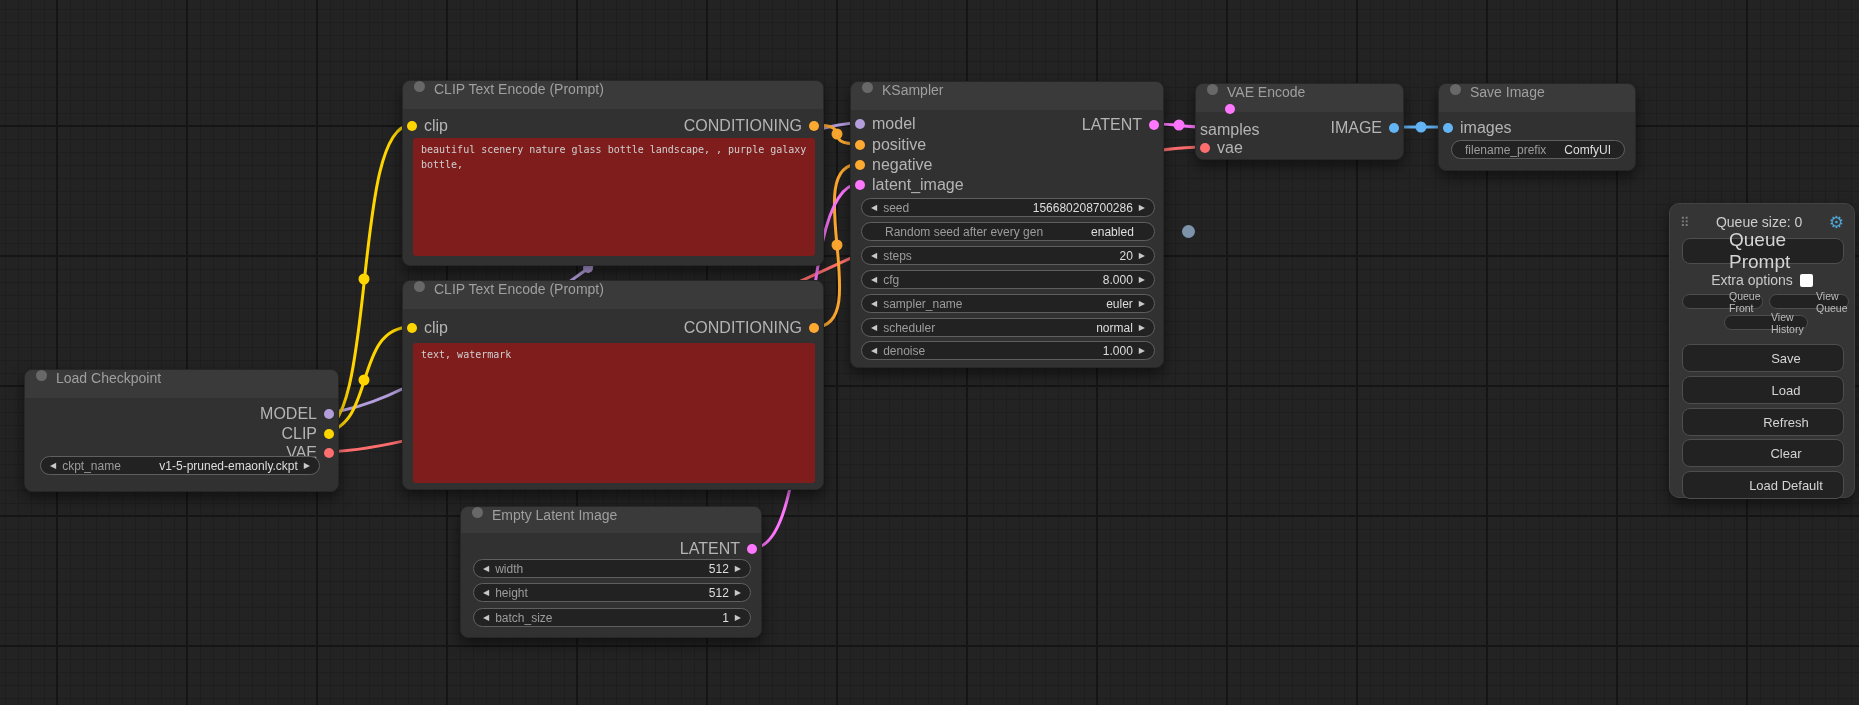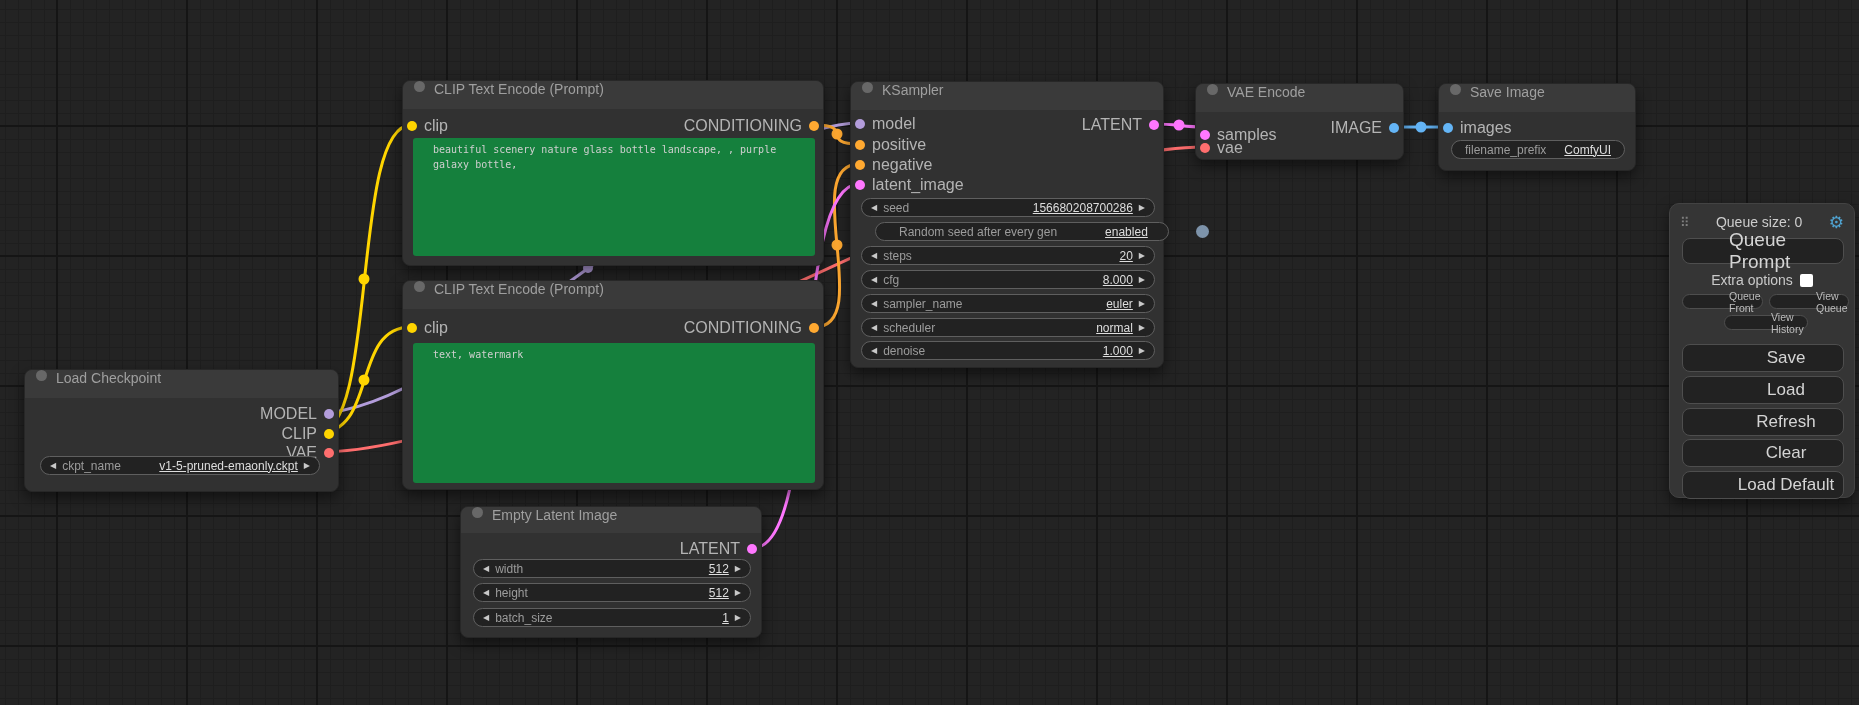--- a/index.html
+++ b/index.html
@@ -39,48 +39,48 @@
   .c-model { background:#B39DDB; } .c-clip { background:#FFD500; }
   .c-vae { background:#FF6E6E; } .c-cond { background:#FFA931; }
   .c-latent { background:#FF77FF; } .c-image { background:#64B5F6; }
 
   .pill {
     position:absolute; height:19px; background:#222; border:1px solid #5f5f5f;
     border-radius:10px; display:flex; align-items:center; padding:0 9px; gap:6px;
     font-size:12px; white-space:nowrap;
   }
   .pill .lbl { color:#9c9c9c; }
-  .pill .val { margin-left:auto; color:#dedede;text-decoration:underline; }
+  .pill .val { margin-left:auto; color:#dedede; }
   .arrow { color:#c8c8c8; font-size:8px; line-height:1; flex:none; }
   .toggle-dot { width:13px; height:13px; border-radius:50%; background:#7d93aa; flex:none; }
 
   .txt {
-    position:absolute; background:#15803d; border-radius:3px; color:#cfcfcf;
+    position:absolute; background:#7f1d1d; border-radius:3px; color:#cfcfcf;
     font-family:"DejaVu Sans Mono", monospace; font-size:10px; line-height:1.5;
-    padding:4px 20px; white-space:pre-wrap; word-break:break-word; overflow:hidden;
+    padding:4px 8px; white-space:pre-wrap; word-break:break-word; overflow:hidden;
   }
 
   
   #menu {
     position:absolute; left:1669px; top:203px; width:186px; height:295px; z-index:3;
     background:#353535; border:1px solid #434343; border-radius:10px;
     box-shadow:0 6px 14px rgba(0,0,0,.5); color:#cccccc;
   }
   .menu-head { position:absolute; left:0; right:0; top:8px; height:20px;
                display:flex; align-items:center; padding:0 10px; }
   .drag-dots { color:#7e7e7e; font-size:13px; }
   .qsize { flex:1; text-align:center; font-size:14px; color:#cdcdcd; }
   .gear { color:#4FA3D1; font-size:17px; line-height:1; }
   .btn {
     position:absolute; background:#222; border:1px solid #4e4e4e; border-radius:8px;
     color:#d4d4d4; display:flex; align-items:center; justify-content:center;
     font-family:"Liberation Sans",sans-serif;
     padding-left:46px;
   }
-  .btn.big { left:12px; width:162px; height:28px; font-size:17px; }
+  .btn.big { left:12px; width:162px; height:28px; font-size:13px; }
   .btn.small { height:15px; font-size:10.5px; border-radius:9px; color:#bdbdbd; }
   .extra-row { position:absolute; left:0; right:0; top:68px; height:16px;
                display:flex; align-items:center; justify-content:center; gap:7px;
                font-size:14px; color:#c9c9c9; }
   .checkbox { width:13px; height:13px; background:#ffffff; border-radius:2px; }
 </style>
 </head>
 <body>
 
 <div id="canvas">
@@ -192,21 +192,21 @@
       <span>LATENT</span>
       <span class="dot c-latent"></span>
     </div>
 
     <div class="pill" style="left:10px; top:116px; width:294px;">
       <span class="arrow">◀</span>
       <span class="lbl">seed</span>
       <span class="val">156680208700286</span>
       <span class="arrow">▶</span>
     </div>
-    <div class="pill" style="left:24px; top:140px; width:294px;gap:48px;">
+    <div class="pill" style="left:10px; top:140px; width:294px;gap:48px;">
       <span class="lbl" style="margin-left:14px;">Random seed after every gen</span>
       <span class="val">enabled</span>
       <span class="toggle-dot"></span>
     </div>
     <div class="pill" style="left:10px; top:164px; width:294px;">
       <span class="arrow">◀</span>
       <span class="lbl">steps</span>
       <span class="val">20</span>
       <span class="arrow">▶</span>
     </div>
@@ -234,21 +234,21 @@
       <span class="val">1.000</span>
       <span class="arrow">▶</span>
     </div>
   </div>
 
   <div class="node" style="left:1195px; top:83px; width:209px; height:77px;">
     <div class="ntitle">
       <span class="tdot"></span>
       <span>VAE Encode</span>
     </div>
-    <div class="sockrow in" style="top:41px;">
+    <div class="sockrow in" style="top:20px;flex-direction:column;">
       <span class="dot c-latent"></span>
       <span>samples</span>
     </div>
     <div class="sockrow in" style="top:54px;">
       <span class="dot c-vae"></span>
       <span>vae</span>
     </div>
     <div class="sockrow out" style="top:34px;">
       <span>IMAGE</span>
       <span class="dot c-image"></span>

